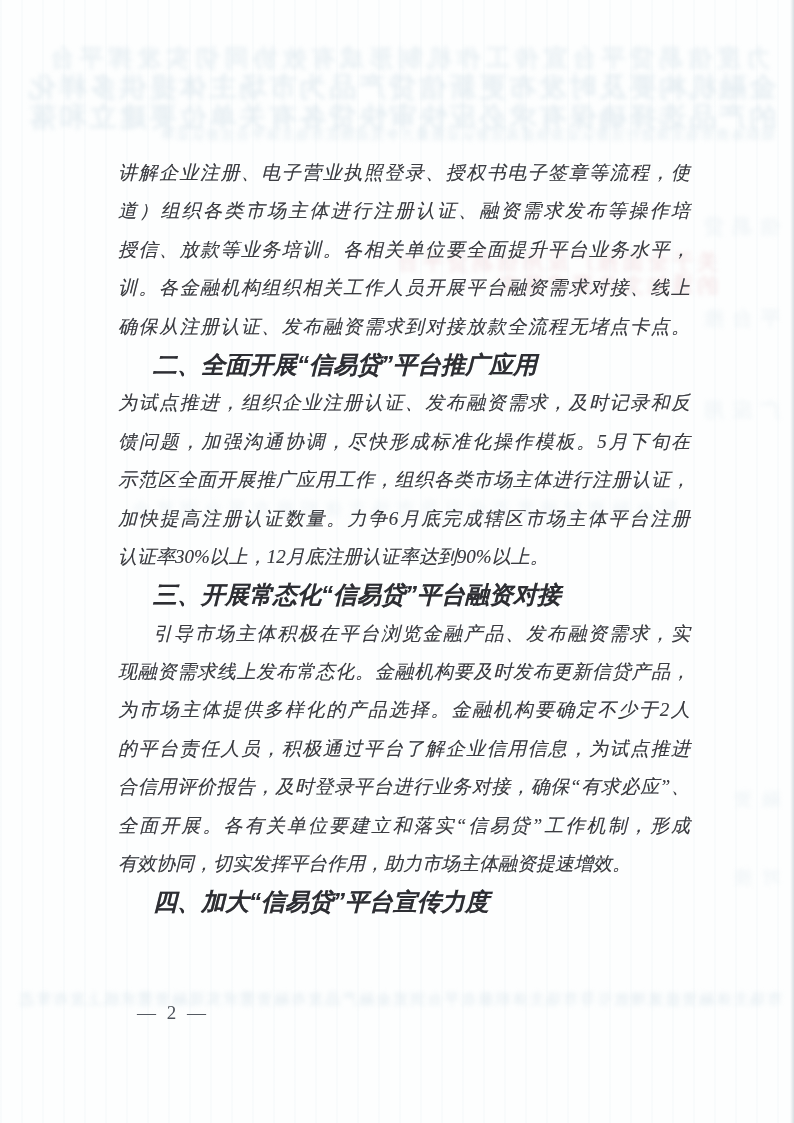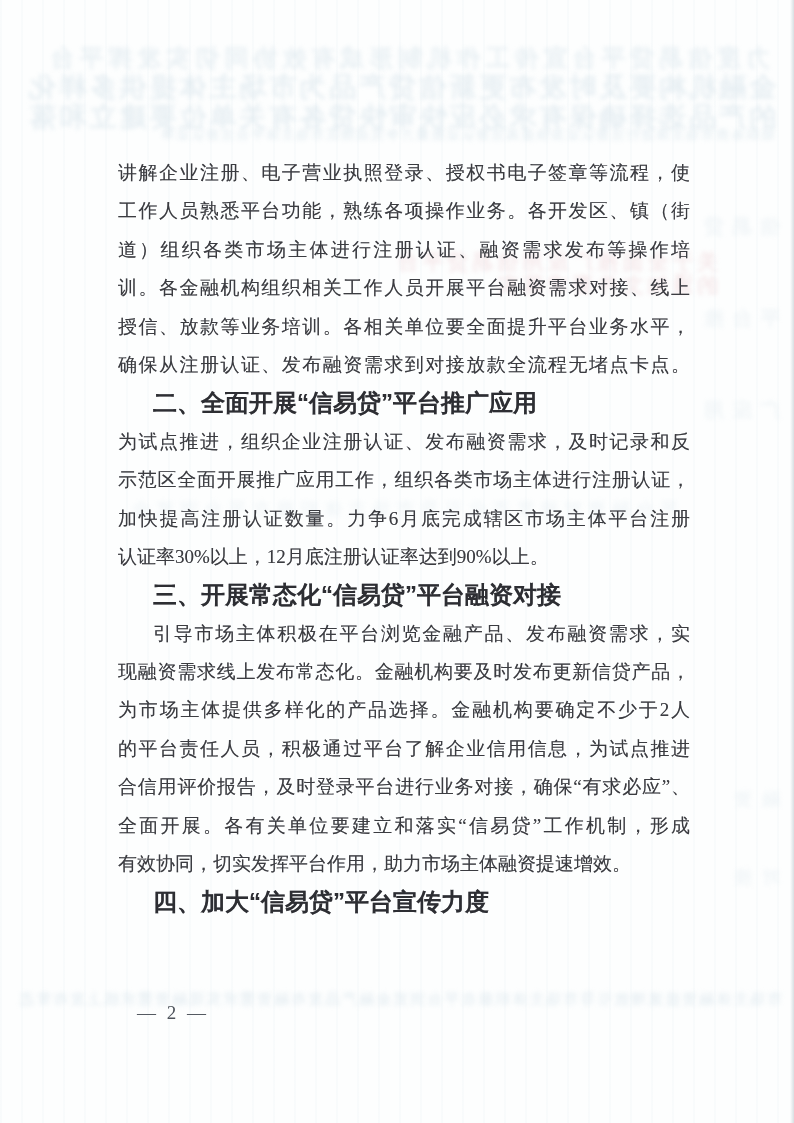--- a/index.html
+++ b/index.html
@@ -44,20 +44,21 @@
   .b-top3{left:24px;top:126px;width:750px;height:16px;font-size:13px;letter-spacing:2px;opacity:.5;}
   .b-pink1{left:388px;top:250px;width:330px;height:46px;font-size:21px;letter-spacing:4px;line-height:23px;opacity:.55;}
   .b-mid1{left:118px;top:497px;width:560px;height:22px;font-size:18px;letter-spacing:6px;opacity:.28;}
   .b-right1{left:694px;top:180px;width:86px;height:560px;font-size:20px;letter-spacing:8px;line-height:92px;opacity:.33;}
   .b-right2{left:700px;top:760px;width:80px;height:240px;font-size:18px;letter-spacing:10px;line-height:78px;opacity:.3;}
   .b-bottom{left:10px;top:990px;width:772px;height:18px;font-size:15px;letter-spacing:2px;opacity:.5;}
   
   .doc{
     position:absolute;left:118px;top:154px;width:572px;
     z-index:2;
+    font-style:italic;
   }
   .line{
     height:38.4px;line-height:38.4px;
     font-size:19px;color:#3b3c41;
     font-family:"Liberation Serif","DejaVu Serif",serif;
     text-align:justify;text-align-last:justify;
     white-space:nowrap;
     text-shadow:0 0 0.5px rgba(64,64,70,0.45);
   }
   .line.noj{text-align:center;text-align-last:left;}
@@ -85,27 +86,27 @@
 <div class="bleed b-top2">金融机构要及时发布更新信贷产品为市场主体提供多样化的产品选择确保有求必应快审快贷各有关单位要建立和落实信易贷工作机制形成有效协同切实发挥平台作用</div>
 <div class="bleed b-top3">组织各类市场主体进行注册认证加快提高注册认证数量力争完成辖区市场主体平台注册认证率</div>
 <div class="bleed pink b-pink1">关于全面推广应用信易贷平台的通知文件要求落实</div>
 <div class="bleed b-mid1">平台融资对接常态化引导市场主体积极在平台浏览金融产品</div>
 <div class="bleed b-right1">信易贷平台推广应用</div>
 <div class="bleed b-right2">融资对接</div>
 <div class="bleed b-bottom">市场主体融资提速增效引导市场主体积极在平台浏览金融产品发布融资需求实现融资需求线上发布常态化金融机构要及时发布更新信贷产品</div>
 
 <main class="doc">
   <div class="line">讲解企业注册、电子营业执照登录、授权书电子签章等流程，使</div>
-  <div class="line">工作人员熟悉平台功能，熟练各项操作业务。各开发区、镇（街</div>
   <div class="line">道）组织各类市场主体进行注册认证、融资需求发布等操作培</div>
+  <div class="line">授信、放款等业务培训。各相关单位要全面提升平台业务水平，</div>
   <div class="line">训。各金融机构组织相关工作人员开展平台融资需求对接、线上</div>
-  <div class="line">授信、放款等业务培训。各相关单位要全面提升平台业务水平，</div>
   <div class="line">确保从注册认证、发布融资需求到对接放款全流程无堵点卡点。</div>
   <div class="line head indent">二、全面开展“信易贷”平台推广应用</div>
   <div class="line">为试点推进，组织企业注册认证、发布融资需求，及时记录和反</div>
+  <div class="line">馈问题，加强沟通协调，尽快形成标准化操作模板。5月下旬在</div>
   <div class="line">示范区全面开展推广应用工作，组织各类市场主体进行注册认证，</div>
   <div class="line">加快提高注册认证数量。力争6月底完成辖区市场主体平台注册</div>
   <div class="line noj">认证率30%以上，12月底注册认证率达到90%以上。</div>
   <div class="line head indent">三、开展常态化“信易贷”平台融资对接</div>
   <div class="line indent">引导市场主体积极在平台浏览金融产品、发布融资需求，实</div>
   <div class="line">现融资需求线上发布常态化。金融机构要及时发布更新信贷产品，</div>
   <div class="line">为市场主体提供多样化的产品选择。金融机构要确定不少于2人</div>
   <div class="line">的平台责任人员，积极通过平台了解企业信用信息，为试点推进</div>
   <div class="line">合信用评价报告，及时登录平台进行业务对接，确保“有求必应”、</div>
   <div class="line">全面开展。各有关单位要建立和落实“信易贷”工作机制，形成</div>

